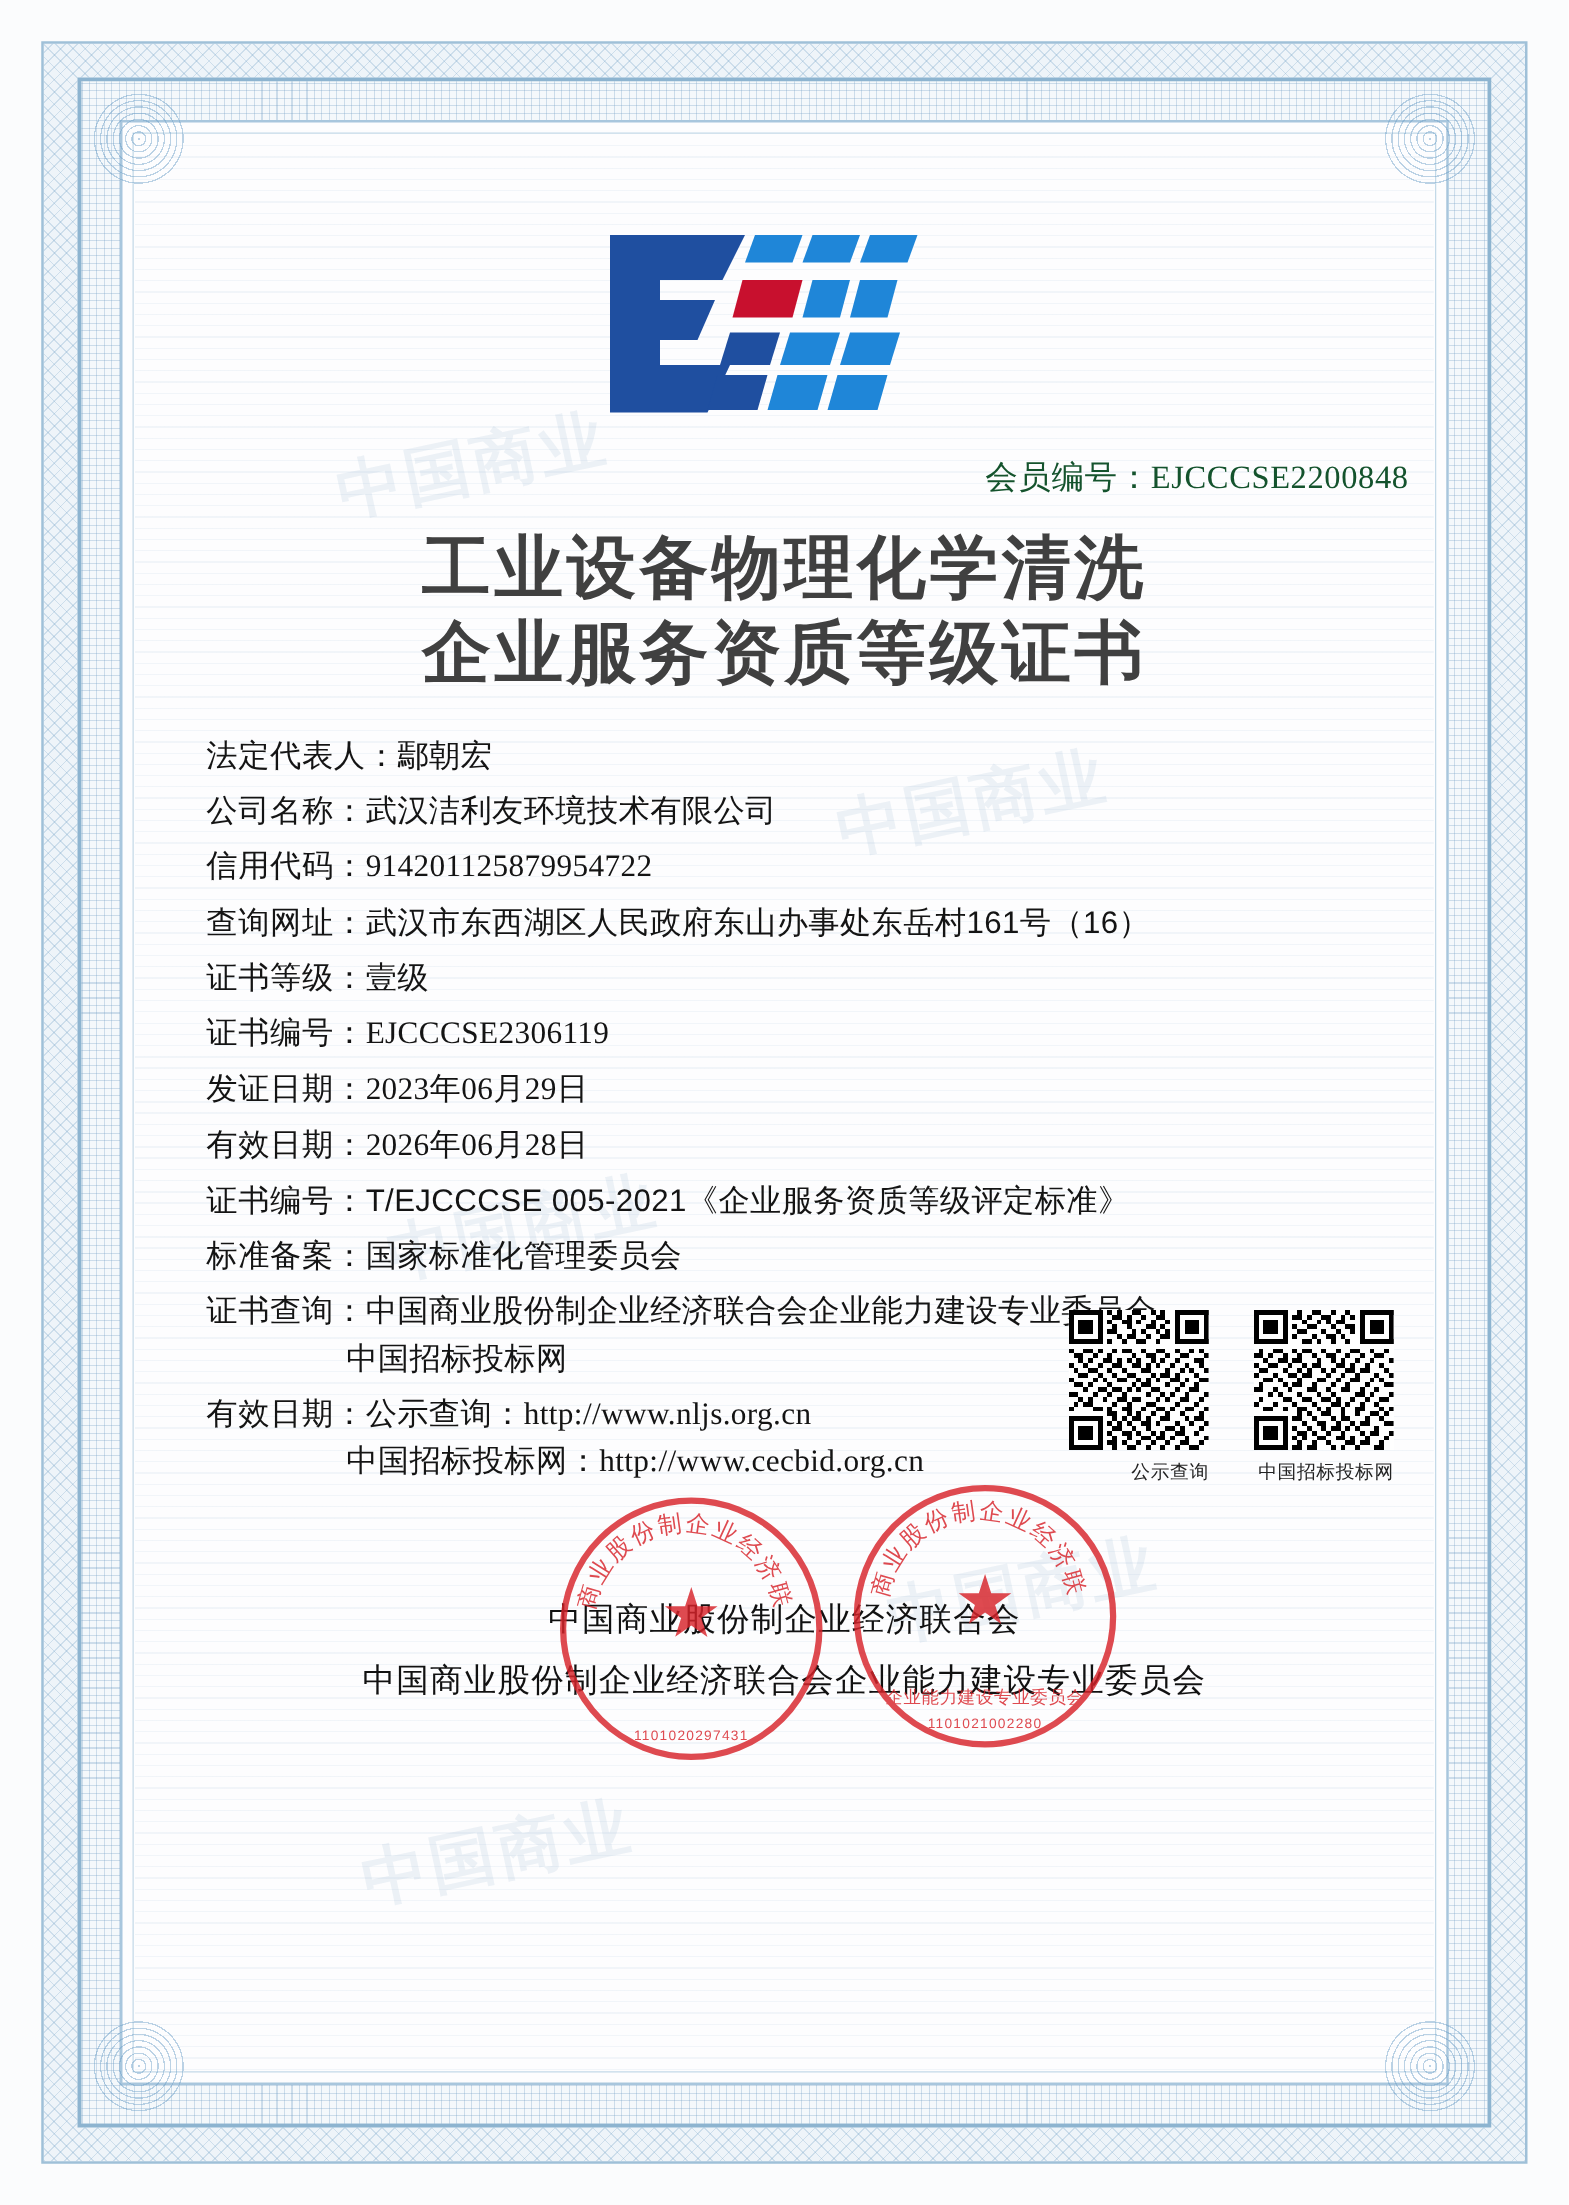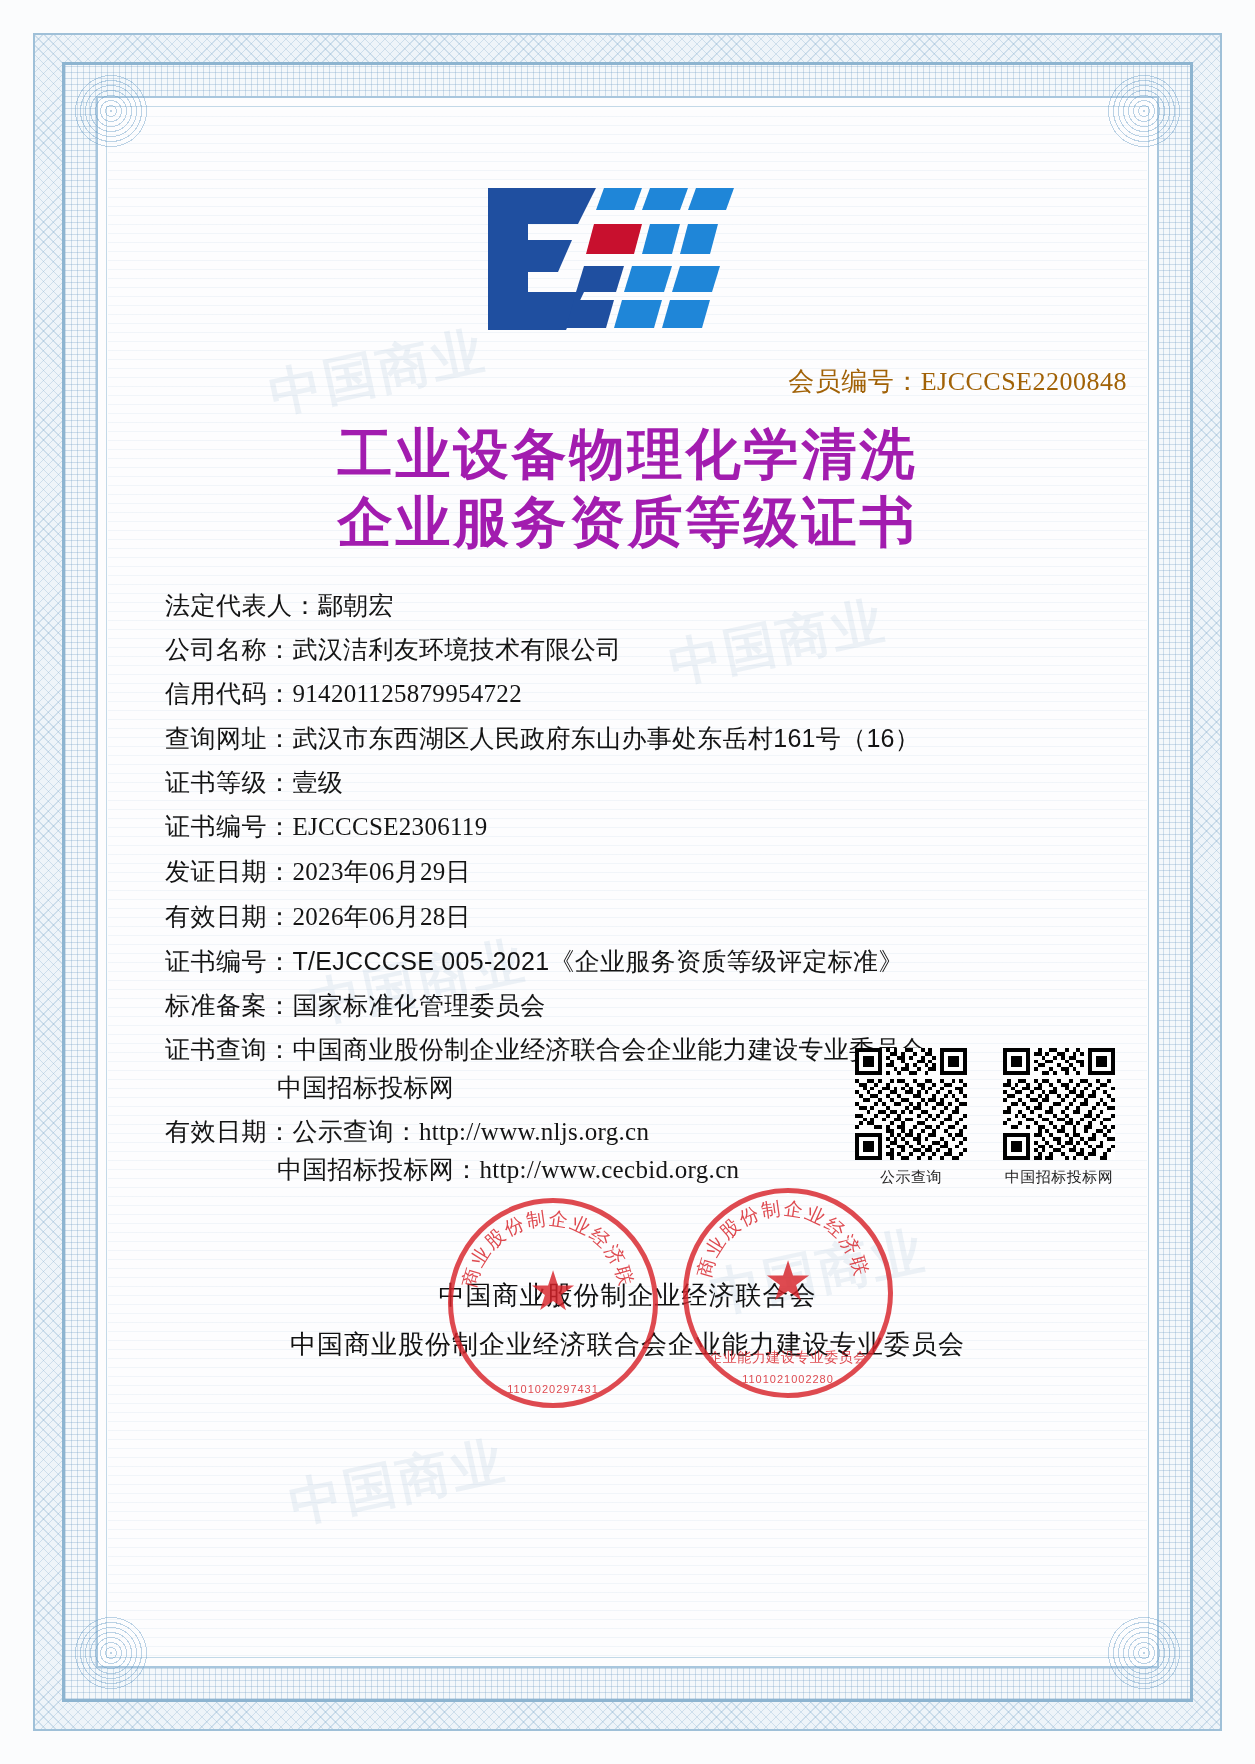--- a/index.html
+++ b/index.html
@@ -113,42 +113,42 @@
     height: 160px;
   }
   .logo-svg { display: block; }
 
   
   .member-line {
     position: absolute;
     right: 10px;
     top: 246px;
     font-size: 26px;
-    color: #a16207;
+    color: #14532d;
     letter-spacing: 0.5px;
     white-space: nowrap;
   }
   .member-label { font-family: "Liberation Sans", sans-serif; }
   .member-value { font-family: "Liberation Serif", serif; }
 
   
   .title-block {
     position: absolute;
     left: 0;
     top: 302px;
     width: 1019px;
     text-align: center;
   }
   .title-line {
     font-family: "DejaVu Sans", sans-serif;
     font-weight: bold;
     font-size: 55px;
     line-height: 68px;
     letter-spacing: 3px;
-    color: #a21caf;
+    color: #404040;
   }
 
   
   .fields {
     position: absolute;
     left: 47px;
     top: 470px;
     width: 930px;
   }
   .field-row {
@@ -176,21 +176,21 @@
   .row-tight { margin-bottom: 4px; }
 
   
   .qr-area {
     position: absolute;
     right: 22px;
     top: 930px;
     display: flex;
     gap: 36px;
   }
-  .qr-item { text-align: center; }
+  .qr-item { text-align: right; }
   .qr-box {
     width: 112px;
     height: 112px;
     background: #ffffff;
     position: relative;
     overflow: hidden;
   }
   .qr-caption {
     margin-top: 8px;
     font-size: 15px;

